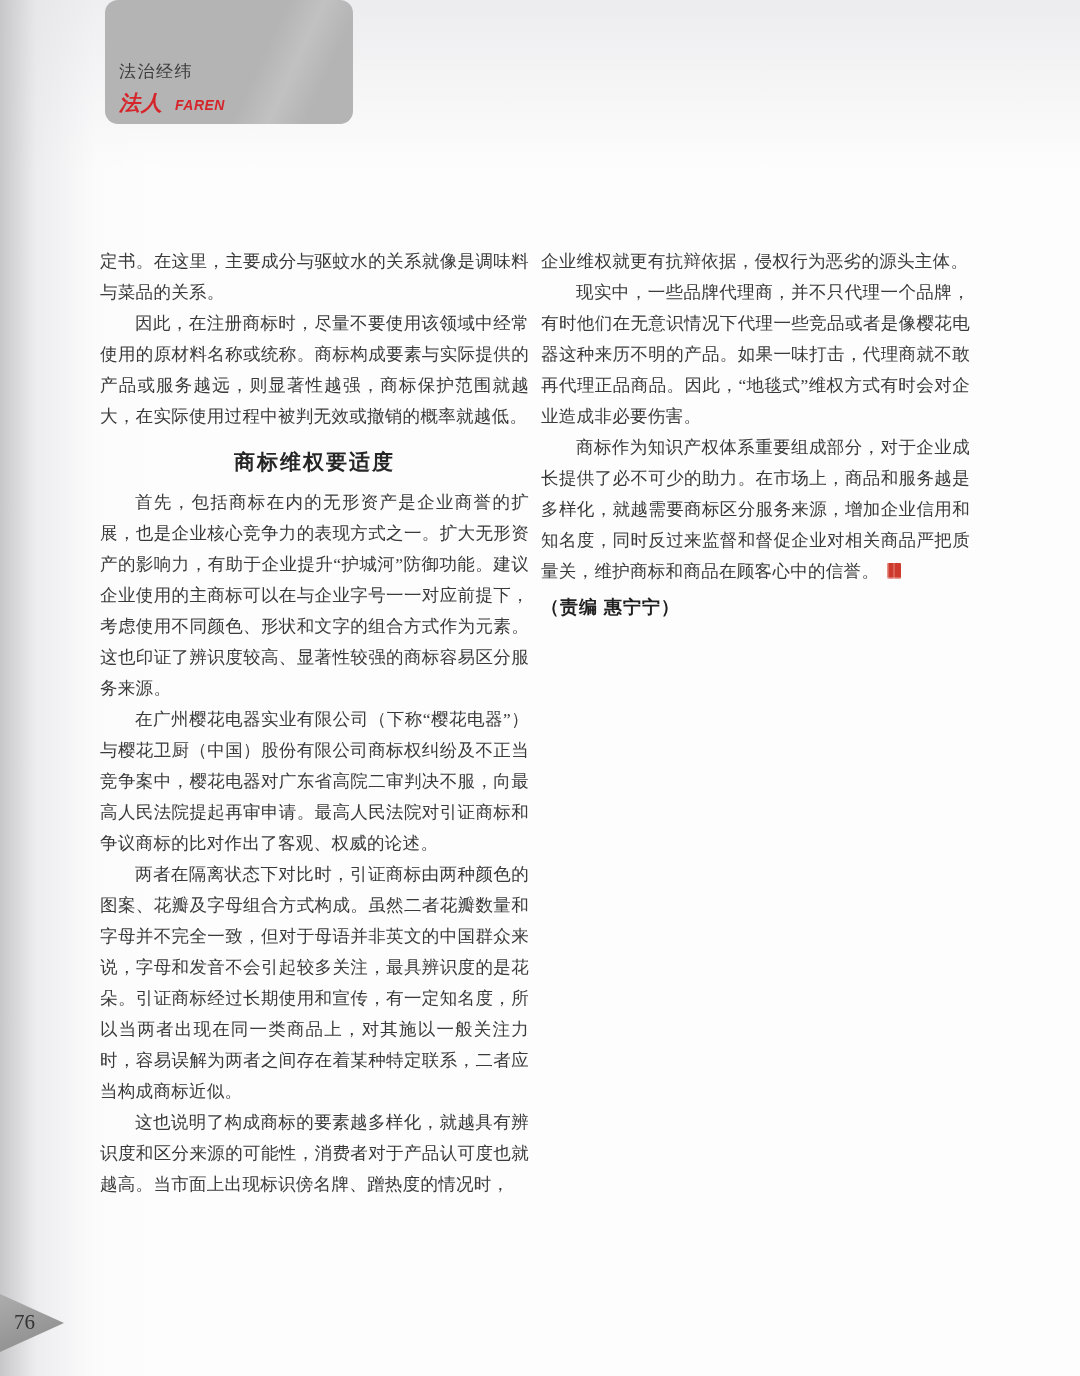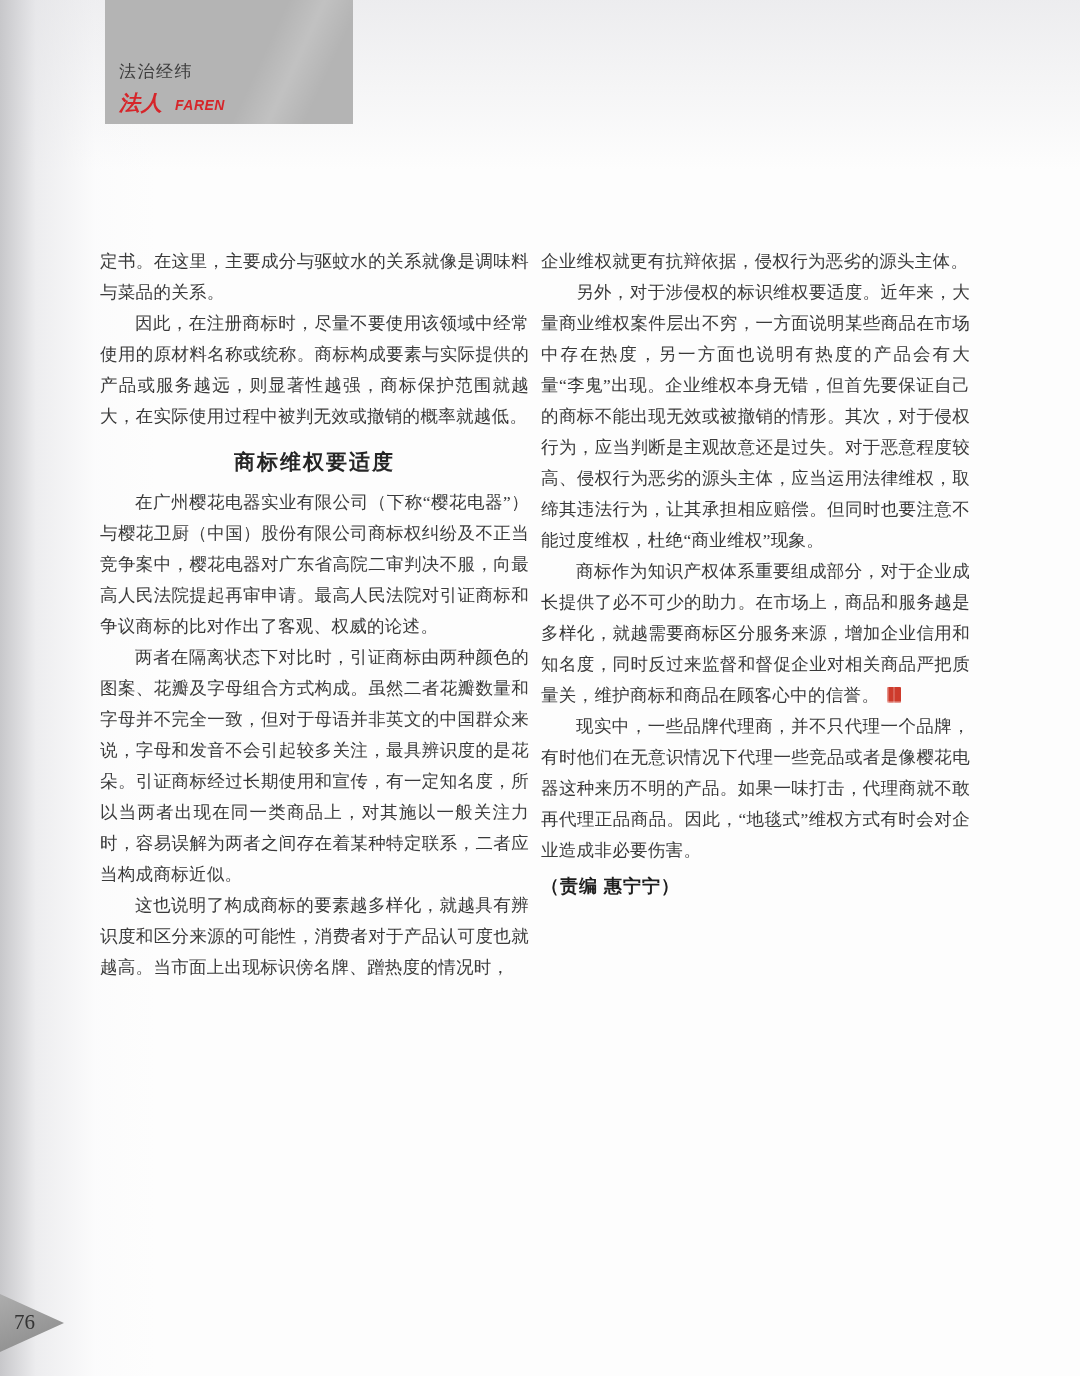--- a/index.html
+++ b/index.html
@@ -13,20 +13,21 @@
     background-color:#fdfdfd;
     background-image:
       linear-gradient(90deg, #c7c7ca 0px, rgba(228,228,231,.65) 36px, rgba(246,246,248,.25) 95px, rgba(255,255,255,0) 155px),
       linear-gradient(180deg, rgba(220,220,224,.5) 0px, rgba(255,255,255,0) 170px);
   }
   
   .header-box{
     position:absolute;left:105px;top:0;width:248px;height:124px;
     background:#b4b4b4;
     background-image:linear-gradient(115deg, rgba(255,255,255,0) 60%, rgba(255,255,255,.18) 72%, rgba(255,255,255,0) 84%);
+    border-radius:13px;
   }
   .section-label{
     position:absolute;left:14px;top:62px;
     font:17px/1.2 "Liberation Sans", sans-serif;
     color:#3c3c3c;letter-spacing:1.5px;
   }
   .logo{position:absolute;left:14px;top:92px;white-space:nowrap;color:#d6252a;}
   .logo-cn{font:italic 700 21px/1 "Liberation Sans", sans-serif;letter-spacing:1px;}
   .logo-en{font:italic 700 14px/1 "Liberation Sans", sans-serif;letter-spacing:.5px;margin-left:12px;}
   
@@ -84,30 +85,30 @@
       <span class="logo-cn">法人</span><span class="logo-en">FAREN</span>
     </div>
   </div>
 
   <div class="columns">
 
     <div class="col">
       <p class="cont">定书。在这里，主要成分与驱蚊水的关系就像是调味料与菜品的关系。</p>
       <p>因此，在注册商标时，尽量不要使用该领域中经常使用的原材料名称或统称。商标构成要素与实际提供的产品或服务越远，则显著性越强，商标保护范围就越大，在实际使用过程中被判无效或撤销的概率就越低。</p>
       <h2 class="section-heading">商标维权要适度</h2>
+      <p>首先，包括商标在内的无形资产是企业商誉的扩展，也是企业核心竞争力的表现方式之一。扩大无形资产的影响力，有助于企业提升“护城河”防御功能。建议企业使用的主商标可以在与企业字号一一对应前提下，考虑使用不同颜色、形状和文字的组合方式作为元素。这也印证了辨识度较高、显著性较强的商标容易区分服务来源。</p>
       <p>在广州樱花电器实业有限公司（下称“樱花电器”）与樱花卫厨（中国）股份有限公司商标权纠纷及不正当竞争案中，樱花电器对广东省高院二审判决不服，向最高人民法院提起再审申请。最高人民法院对引证商标和争议商标的比对作出了客观、权威的论述。</p>
       <p>两者在隔离状态下对比时，引证商标由两种颜色的图案、花瓣及字母组合方式构成。虽然二者花瓣数量和字母并不完全一致，但对于母语并非英文的中国群众来说，字母和发音不会引起较多关注，最具辨识度的是花朵。引证商标经过长期使用和宣传，有一定知名度，所以当两者出现在同一类商品上，对其施以一般关注力时，容易误解为两者之间存在着某种特定联系，二者应当构成商标近似。</p>
       <p>这也说明了构成商标的要素越多样化，就越具有辨识度和区分来源的可能性，消费者对于产品认可度也就越高。当市面上出现标识傍名牌、蹭热度的情况时，</p>
     </div>
 
     <div class="col">
       <p class="cont">企业维权就更有抗辩依据，侵权行为恶劣的源头主体。</p>
-      <p>另外，对于涉侵权的标识维权要适度。近年来，大量商业维权案件层出不穷，一方面说明某些商品在市场中存在热度，另一方面也说明有热度的产品会有大量“李鬼”出现。企业维权本身无错，但首先要保证自己的商标不能出现无效或被撤销的情形。其次，对于侵权行为，应当判断是主观故意还是过失。对于恶意程度较高、侵权行为恶劣的源头主体，应当运用法律维权，取缔其违法行为，让其承担相应赔偿。但同时也要注意不能过度维权，杜绝“商业维权”现象。</p>
+      <p>现实中，一些品牌代理商，并不只代理一个品牌，有时他们在无意识情况下代理一些竞品或者是像樱花电器这种来历不明的产品。如果一味打击，代理商就不敢再代理正品商品。因此，“地毯式”维权方式有时会对企业造成非必要伤害。</p>
       <p><span>商标作为知识产权体系重要组成部分，对于企业成长提供了必不可少的助力。在市场上，商品和服务越是多样化，就越需要商标区分服务来源，增加企业信用和知名度，同时反过来监督和督促企业对相关商品严把质量关，维护商标和商品在顾客心中的信誉。</span><span class="seal"></span></p>
-      <p>现实中，一些品牌代理商，并不只代理一个品牌，有时他们在无意识情况下代理一些竞品或者是像樱花电器这种来历不明的产品。如果一味打击，代理商就不敢再代理正品商品。因此，“地毯式”维权方式有时会对企业造成非必要伤害。</p>
       <div class="byline">（责编 惠宁宁）</div>
     </div>
 
   </div>
 
   <div class="page-corner"></div>
   <div class="page-num">76</div>
 
 </div>
 

